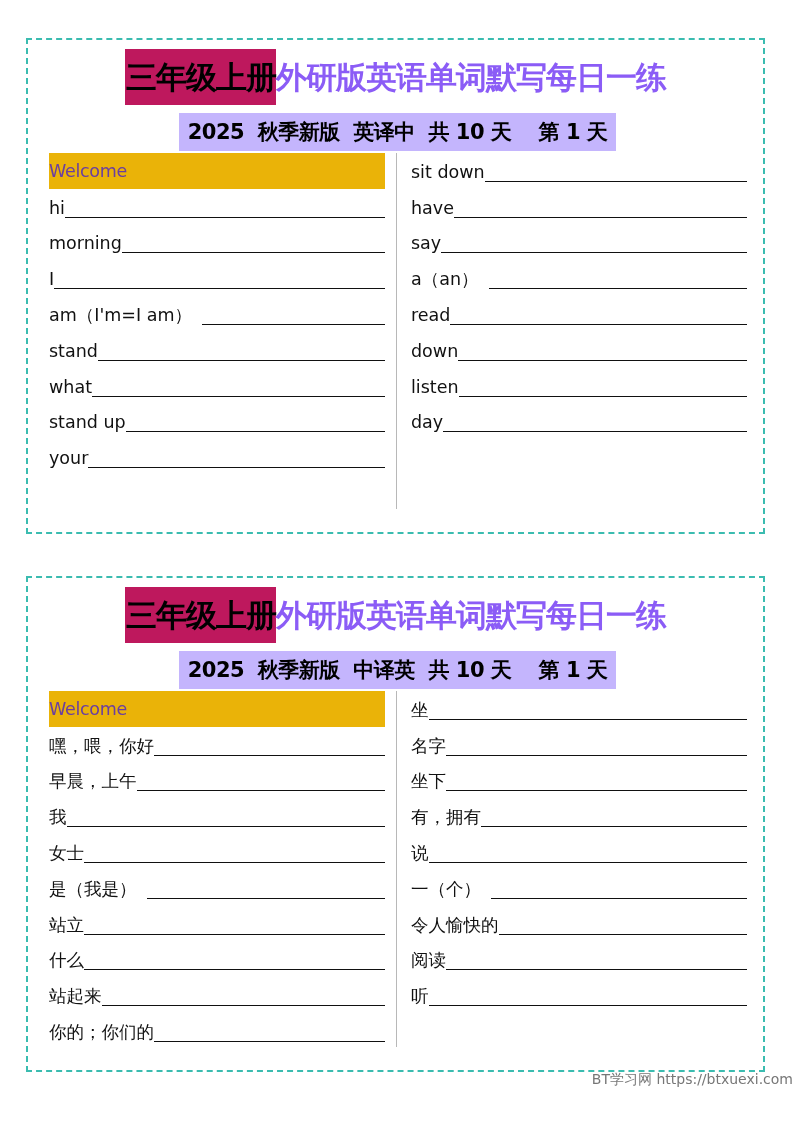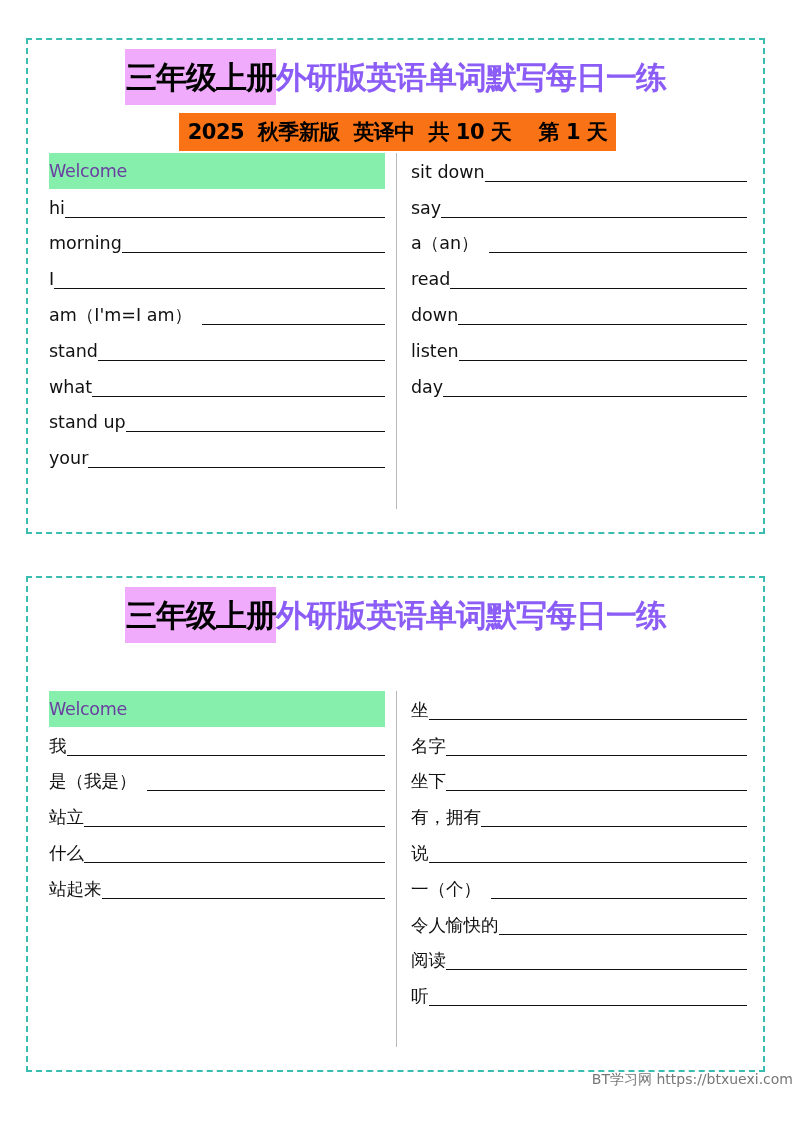--- a/index.html
+++ b/index.html
@@ -5,35 +5,35 @@
   html, body { margin: 0; padding: 0; background: #ffffff; }
   body { width: 793px; height: 1122px; position: relative; overflow: hidden;
          font-family: "DejaVu Sans", "Liberation Sans", sans-serif; color: #111; }
   .card { position: absolute; left: 26px; width: 739px; height: 496px;
           border: 2.5px dashed #3bbcb0; box-sizing: border-box; }
   .card.c1 { top: 38px; }
   .card.c2 { top: 576px; }
   .title { position: absolute; top: 9px; left: 0; right: 0; text-align: center;
            font-size: 31px; font-weight: bold; line-height: 56px; height: 56px;
            font-family: "DejaVu Sans", sans-serif; letter-spacing: -1px; white-space: nowrap; }
-  .title .hl { background: #f0abfc; color: #000; display: inline-block; padding: 0 0 0 1px; }
+  .title .hl { background: #be185d; color: #000; display: inline-block; padding: 0 0 0 1px; }
   .title .rest { color: #8b5cf6; }
   .subtitle { position: absolute; top: 73px; left: 151px; width: 437px; height: 38px;
-              background: #f97316; color: #000; text-align: center; font-weight: bold;
+              background: #c4b5fd; color: #000; text-align: center; font-weight: bold;
               font-size: 21px; line-height: 38px; white-space: pre; letter-spacing: -0.5px; }
   .cols { position: absolute; top: 113px; left: 20px; width: 700px; height: 358px; }
   .divider { position: absolute; left: 348px; top: 0; width: 1px; height: 356px; background: #b8b8b8; }
   .col { position: absolute; top: 0; width: 336px; }
   .col.left { left: 1px; }
   .col.right { left: 363px; }
   .row { height: 35.8px; display: flex; align-items: flex-end; font-size: 17.5px;
          line-height: 24px; padding-bottom: 5px; box-sizing: border-box; }
   .row .lbl { white-space: pre; flex: 0 0 auto; }
   .row .line { flex: 1 1 auto; border-bottom: 1.3px solid #111; height: 0; margin-bottom: 2px; }
-  .row.unit { background: #86efac; color: #6a3ea1; font-weight: 500; align-items: center;
+  .row.unit { background: #eab308; color: #6a3ea1; font-weight: 500; align-items: center;
               padding-bottom: 0; letter-spacing: -0.3px; }
   .footer { position: absolute; top: 1071px; left: 0; width: 793px; text-align: right;
             font-size: 14px; color: #777; }
 </style>
 </head>
 <body>
 
 <div class="card c1">
   <div class="title"><span class="hl">三年级上册</span><span class="rest">外研版英语单词默写每日一练</span></div>
   <div class="subtitle">2025  秋季新版  英译中  共 10 天    第 1 天</div>
@@ -75,20 +75,24 @@
           <span class="line"></span>
         </div>
     </div>
     <div class="divider"></div>
     <div class="col right">
       <div class="row">
           <span class="lbl">sit down</span>
           <span class="line"></span>
         </div>
       <div class="row">
+          <span class="lbl">have</span>
+          <span class="line"></span>
+        </div>
+      <div class="row">
           <span class="lbl">say</span>
           <span class="line"></span>
         </div>
       <div class="row">
           <span class="lbl">a（an）</span>
           <span class="line" style="margin-left:10px"></span>
         </div>
       <div class="row">
           <span class="lbl">read</span>
           <span class="line"></span>
@@ -104,43 +108,60 @@
       <div class="row">
           <span class="lbl">day</span>
           <span class="line"></span>
         </div>
     </div>
   </div>
 </div>
 
 <div class="card c2">
   <div class="title"><span class="hl">三年级上册</span><span class="rest">外研版英语单词默写每日一练</span></div>
+  <div class="subtitle">2025  秋季新版  中译英  共 10 天    第 1 天</div>
   <div class="cols">
     <div class="col left">
       <div class="row unit">
           <span class="lbl">Welcome</span>
         </div>
       <div class="row">
+          <span class="lbl">嘿，喂，你好</span>
+          <span class="line"></span>
+        </div>
+      <div class="row">
+          <span class="lbl">早晨，上午</span>
+          <span class="line"></span>
+        </div>
+      <div class="row">
           <span class="lbl">我</span>
           <span class="line"></span>
         </div>
       <div class="row">
+          <span class="lbl">女士</span>
+          <span class="line"></span>
+        </div>
+      <div class="row">
           <span class="lbl">是（我是）</span>
           <span class="line" style="margin-left:10px"></span>
         </div>
       <div class="row">
           <span class="lbl">站立</span>
           <span class="line"></span>
         </div>
       <div class="row">
           <span class="lbl">什么</span>
           <span class="line"></span>
         </div>
       <div class="row">
           <span class="lbl">站起来</span>
+          <span class="line"></span>
+        </div>
+      <div class="row">
+          <span class="lbl">你的；你们的</span>
           <span class="line"></span>
         </div>
     </div>
     <div class="divider"></div>
     <div class="col right">
       <div class="row">
           <span class="lbl">坐</span>
           <span class="line"></span>
         </div>
       <div class="row">

